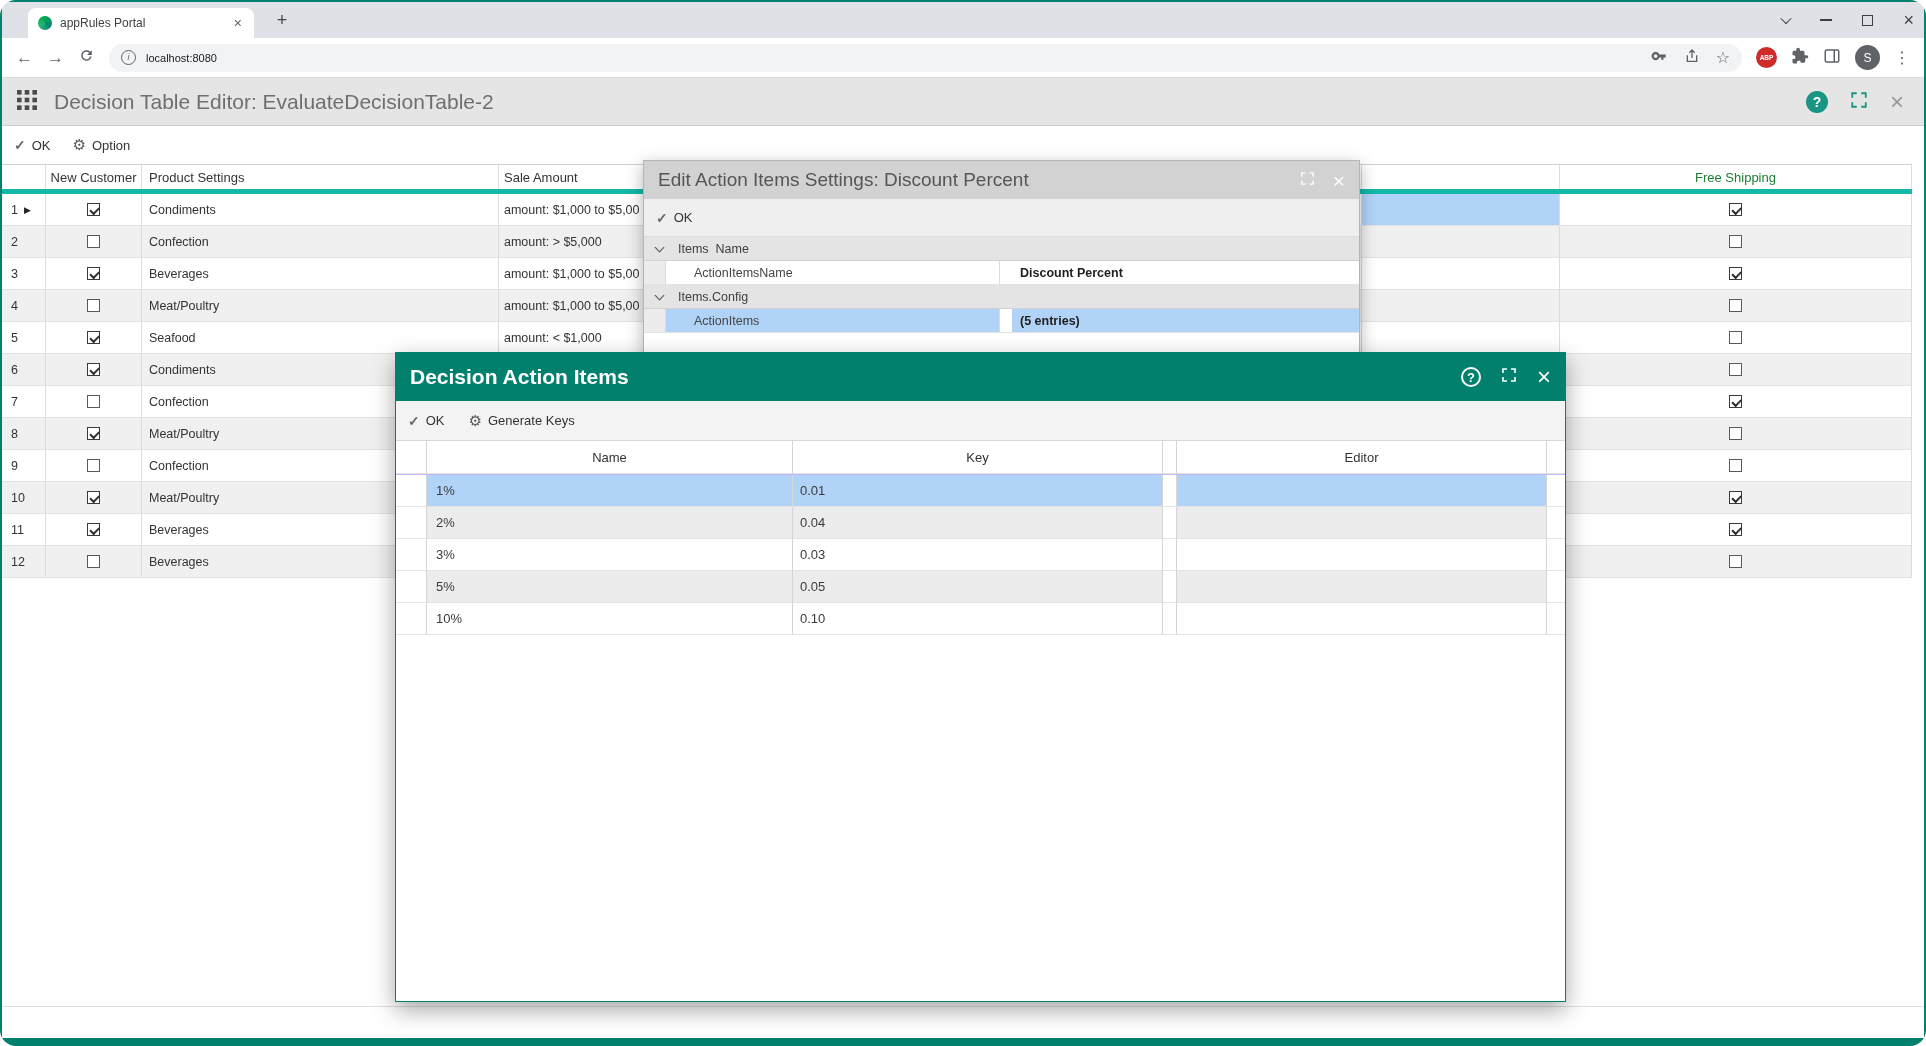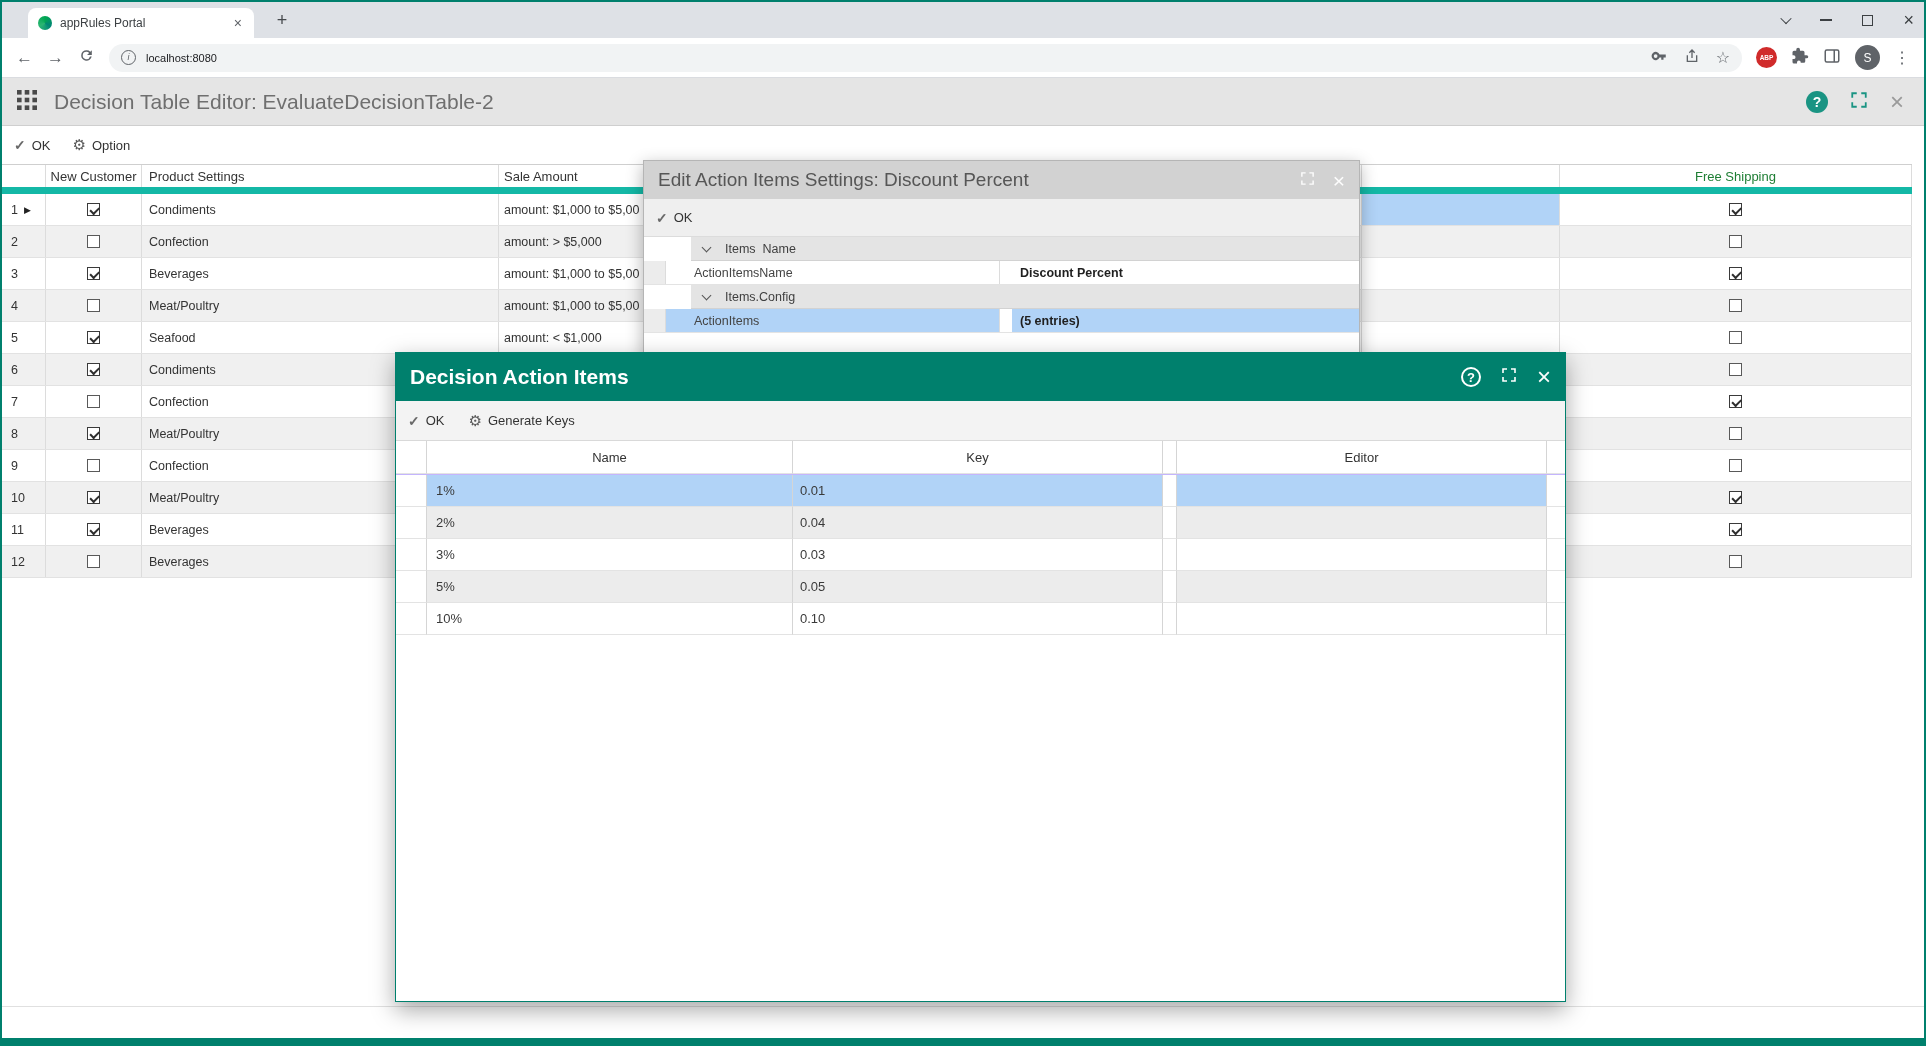--- a/index.html
+++ b/index.html
@@ -1,17 +1,17 @@
 <!DOCTYPE html>
 <html><head>
 <meta charset="utf-8">
 <style>
   * { margin:0; padding:0; box-sizing:border-box; }
   body { font-family:"Liberation Sans", sans-serif; background:#fff; }
-  .screen { position:relative; width:1926px; height:1046px; background:#fff; overflow:hidden; }
+  .screen { position:relative; width:1926px; height:1046px; background:#fff; overflow:hidden;border-radius:16px; }
 
   
   .frame-top,.frame-left,.frame-right,.frame-bottom { position:absolute; background:#00806d; z-index:60; }
   .frame-top{top:0;left:0;right:0;height:2px}
   .frame-left{top:0;left:0;bottom:0;width:2px}
   .frame-right{top:0;right:0;bottom:0;width:2px}
   .frame-bottom{bottom:0;left:0;right:0;height:8px}
 
   
   .tabstrip { position:absolute; top:2px; left:2px; right:2px; height:36px; background:#dee1e6; }
@@ -45,21 +45,21 @@
   .help-fill { width:22px; height:22px; border-radius:50%; background:#1a9483; color:#fff; font-size:14px; font-weight:bold; display:flex; align-items:center; justify-content:center; }
   .x-gray { font-size:24px; color:#9a9a9a; line-height:1; }
 
   
   .ptoolbar { position:absolute; top:126px; left:2px; right:2px; height:38px; background:#fff; display:flex; align-items:center; gap:22px; padding-left:12px; font-size:13px; color:#333; }
   .tb-item { display:flex; align-items:center; gap:6px; }
   .glyph-check { color:#6a6a6a; font-size:14px; font-weight:bold; }
   .glyph-gear { color:#5a5a5a; font-size:15px; }
 
   
-  .ghead { position:absolute; top:164px; left:2px; width:1910px; height:30px; background:#fff; border-top:1px solid #cfcfcf; border-bottom:7px solid #14b8a6; font-size:13px; color:#333; }
+  .ghead { position:absolute; top:164px; left:2px; width:1910px; height:30px; background:#fff; border-top:1px solid #cfcfcf; border-bottom:5px solid #14b8a6; font-size:13px; color:#333; }
   .grow { position:absolute; left:2px; width:1910px; height:32px; background:#fff; border-bottom:1px solid #e2e2e2; font-size:12.5px; color:#333; }
   .grow.r-even { background:#f0f0f0; }
   .cell { position:absolute; top:0; bottom:0; border-right:1px solid #dcdcdc; display:flex; align-items:center; overflow:hidden; white-space:nowrap; }
   .c-num{left:0;width:44px; padding-left:9px; gap:6px;}
   .c-nc{left:44px;width:96px; justify-content:center;}
   .c-cat{left:140px;width:357px; padding-left:7px;}
   .c-amt{left:497px;width:363px; padding-left:5px;}
   .c-mid{left:860px;width:500px;}
   .c-sel{left:1360px;width:198px;}
   .c-fs{left:1558px;width:352px; justify-content:center;}
@@ -72,21 +72,21 @@
   .cb.checked::after { content:""; position:absolute; left:2px; top:2.5px; width:7px; height:3.5px; border-left:2px solid #2e2e2e; border-bottom:2px solid #2e2e2e; transform:rotate(-45deg); }
   .page-bottom-line { position:absolute; top:1006px; left:2px; right:2px; border-top:1px solid #e0e0e0; }
 
   
   .dlg1 { position:absolute; left:643px; top:160px; width:717px; height:198px; background:#fff; border:1px solid #b5b5b5; box-shadow:0 5px 16px rgba(0,0,0,.3); z-index:10; }
   .dlg1-header { position:absolute; top:0; left:0; right:0; height:38px; background:#d2d2d2; display:flex; align-items:center; padding:0 14px; }
   .dlg1-title { font-size:19px; color:#565656; }
   .dlg-hicons { margin-left:auto; display:flex; align-items:center; gap:18px; }
   .x-white { font-size:21px; color:#fdfdfd; line-height:1; }
   .dlg1-toolbar { position:absolute; top:38px; left:0; right:0; height:38px; background:#efefef; border-bottom:1px solid #dcdcdc; display:flex; align-items:center; gap:6px; padding-left:12px; font-size:13px; color:#333; }
-  .pg-group { position:absolute; left:0; right:0; height:24px; background:#e4e4e4; border-bottom:1px solid #d2d2d2; display:flex; align-items:center; font-size:12.5px; color:#3f3f3f;margin-left:47px; }
+  .pg-group { position:absolute; left:0; right:0; height:24px; background:#e4e4e4; border-bottom:1px solid #d2d2d2; display:flex; align-items:center; font-size:12.5px; color:#3f3f3f; }
   .pg-chev { width:7px; height:7px; border-right:1.6px solid #555; border-bottom:1.6px solid #555; transform:rotate(45deg); margin-left:12px; margin-top:-3px; }
   .pg-glabel { margin-left:15px; white-space:pre; }
   .pg-row { position:absolute; left:0; right:0; height:24px; border-bottom:1px solid #e3e3e3; font-size:12.5px; }
   .pg-ind { position:absolute; left:0; top:0; bottom:0; width:22px; background:#ececec; border-right:1px solid #dcdcdc; }
   .pg-name { position:absolute; left:22px; top:0; bottom:0; width:334px; border-right:1px solid #dcdcdc; display:flex; align-items:center; padding-left:28px; color:#444; }
   .pg-value { position:absolute; left:368px; top:0; bottom:0; right:0; display:flex; align-items:center; padding-left:8px; color:#1f1f1f; font-weight:bold; }
   .pg-row.selected .pg-name, .pg-row.selected .pg-value { background:#b1d3f7; }
 
   
   .dlg2 { position:absolute; left:395px; top:352px; width:1171px; height:650px; background:#fff; border:1px solid #00806d; box-shadow:0 8px 22px rgba(0,0,0,.35); z-index:20; }

